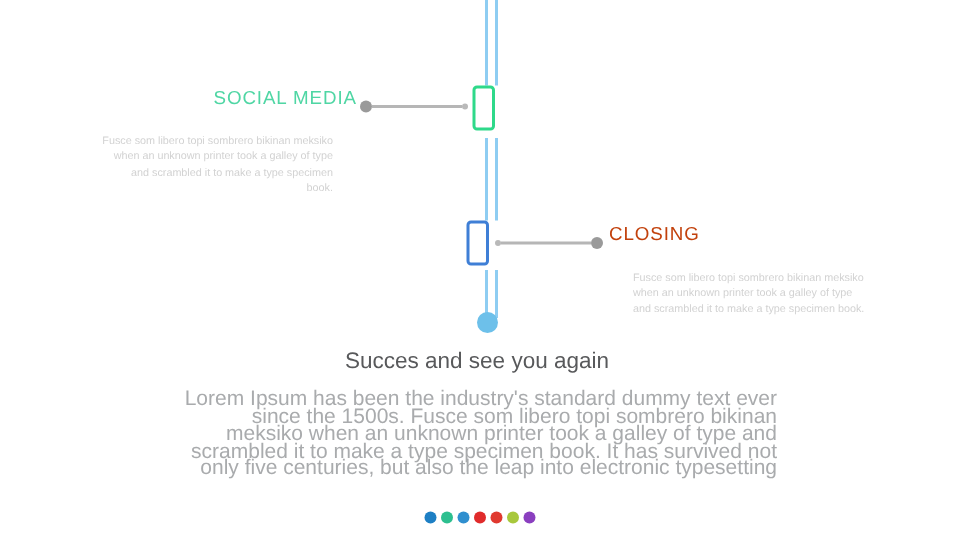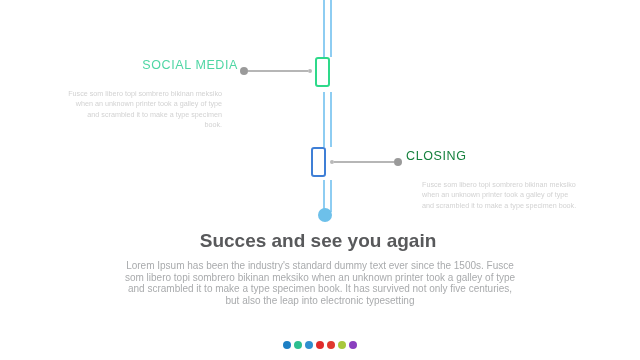--- a/index.html
+++ b/index.html
@@ -136,32 +136,33 @@
 
   
   .footer-wrap {
     position: absolute;
     left: 0;
     top: 231px;
     width: 640px;
     text-align: center;
   }
   .footer-title {
-    font-size: 19px;
+    font-size: 15px;
     color: #58595b;
-    font-weight: 700;
+    font-weight: 400;
     margin: 0 4px 9px 0;
     line-height: 20px;
   }
   .footer-body {
-    font-size: 10px;
+    font-size: 14px;
     line-height: 11.6px;
     color: #a9abad;
     margin: 0 auto;
     width: 396px;
+    text-align: right;
   }
 
   
   .pager {
     position: absolute;
     left: 0;
     top: 341px;
     width: 640px;
     display: flex;
     justify-content: center;
@@ -197,21 +198,21 @@
     <span class="conn-line"></span>
     <span class="dot-lg"></span>
   </div>
 
   <div class="node-block block-social">
     <h2 class="node-title title-social" style="color: rgb(79, 214, 164);">SOCIAL MEDIA</h2>
     <p class="node-desc">Fusce som libero topi sombrero bikinan meksiko when an unknown printer took a galley of type and scrambled it to make a type specimen book.</p>
   </div>
 
   <div class="node-block block-closing">
-    <h2 class="node-title title-closing" style="color: #15803d;">CLOSING</h2>
+    <h2 class="node-title title-closing" style="color: #c2410c;">CLOSING</h2>
     <p class="node-desc">Fusce som libero topi sombrero bikinan meksiko when an unknown printer took a galley of type and scrambled it to make a type specimen book.</p>
   </div>
 
   <div class="footer-wrap">
     <h1 class="footer-title">Succes and see you again</h1>
     <p class="footer-body">Lorem Ipsum has been the industry's standard dummy text ever since the 1500s. Fusce som libero topi sombrero bikinan meksiko when an unknown printer took a galley of type and scrambled it to make a type specimen book. It has survived not only five centuries, but also the leap into electronic typesetting</p>
   </div>
 
   <div class="pager">
       <span class="pager-dot" style="background: rgb(29, 127, 196);"></span>

